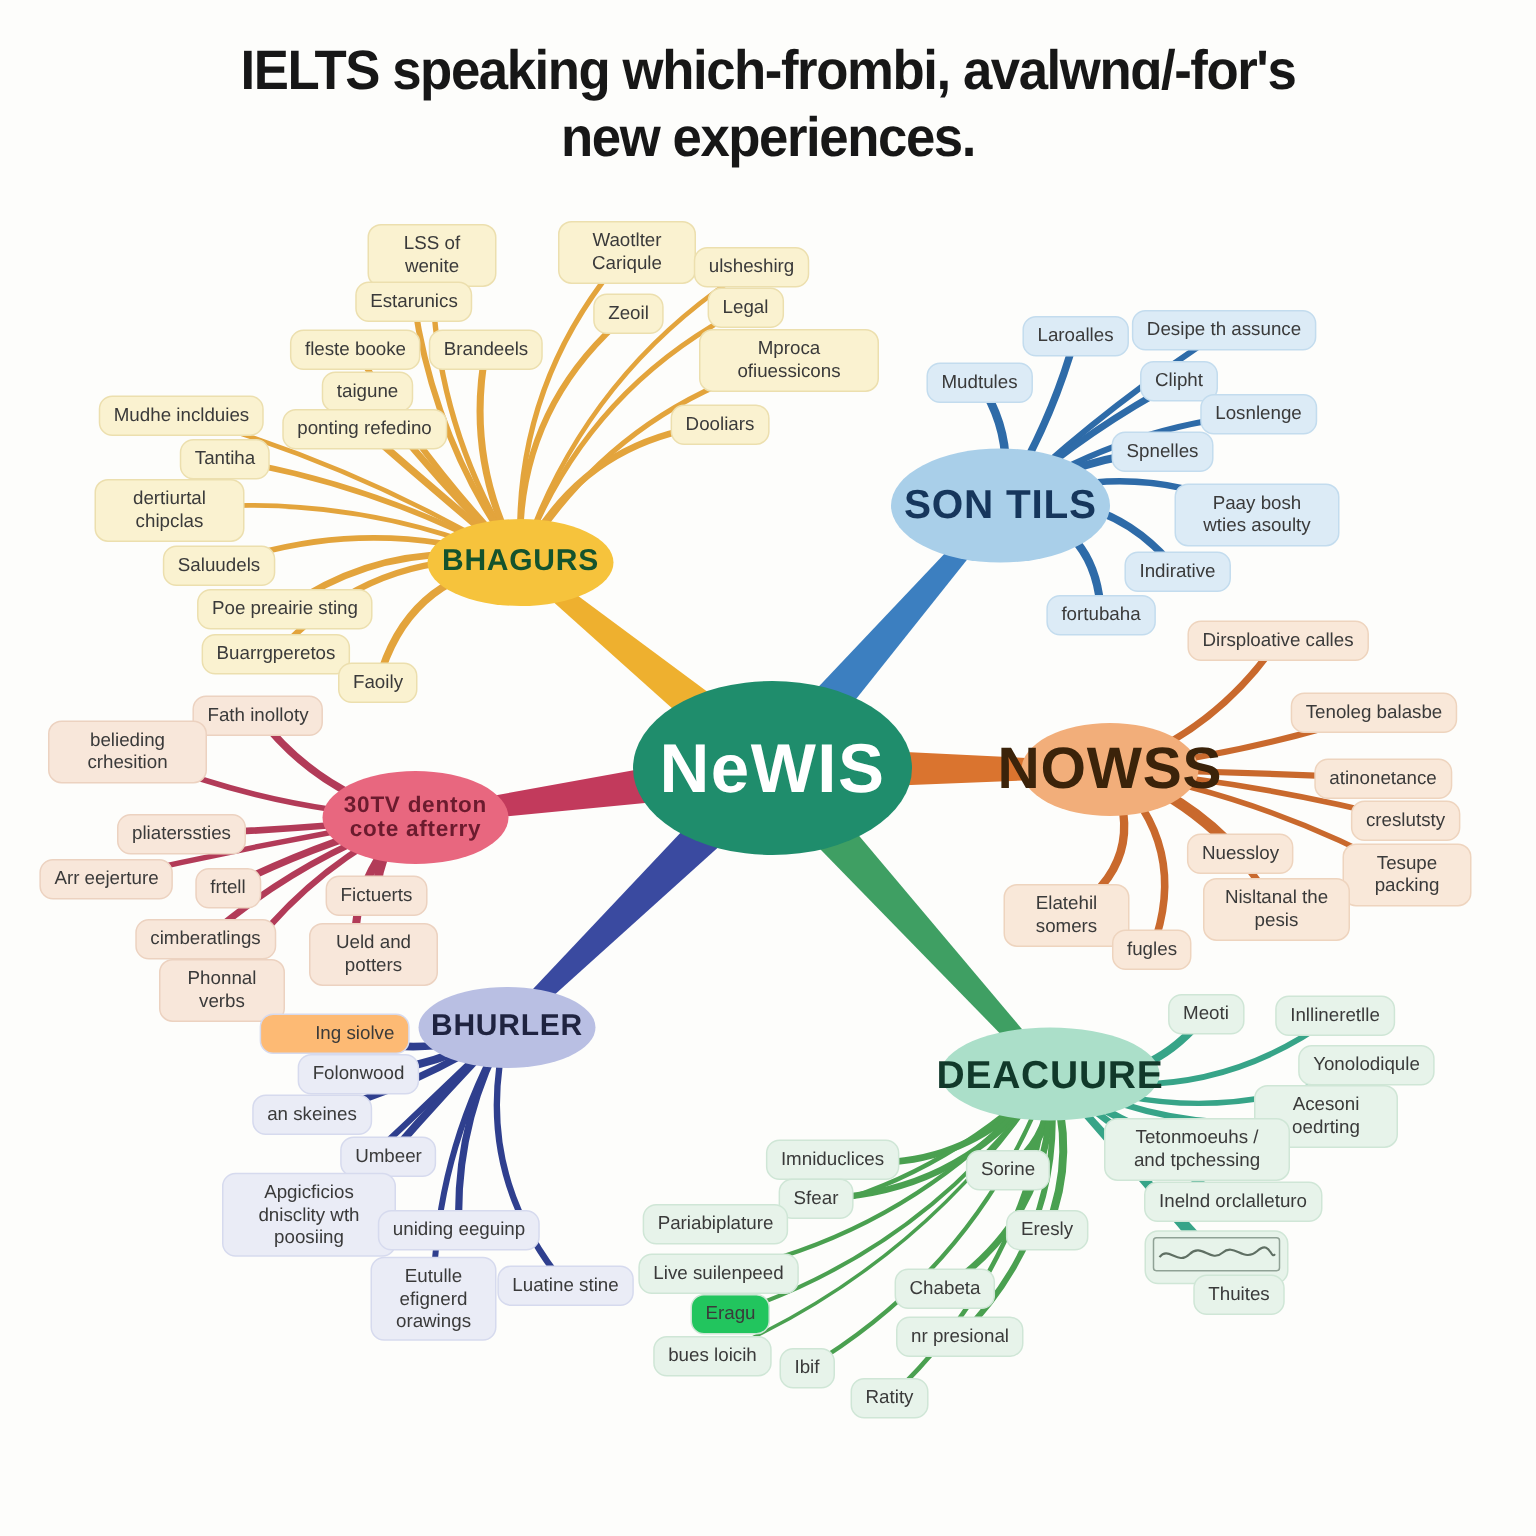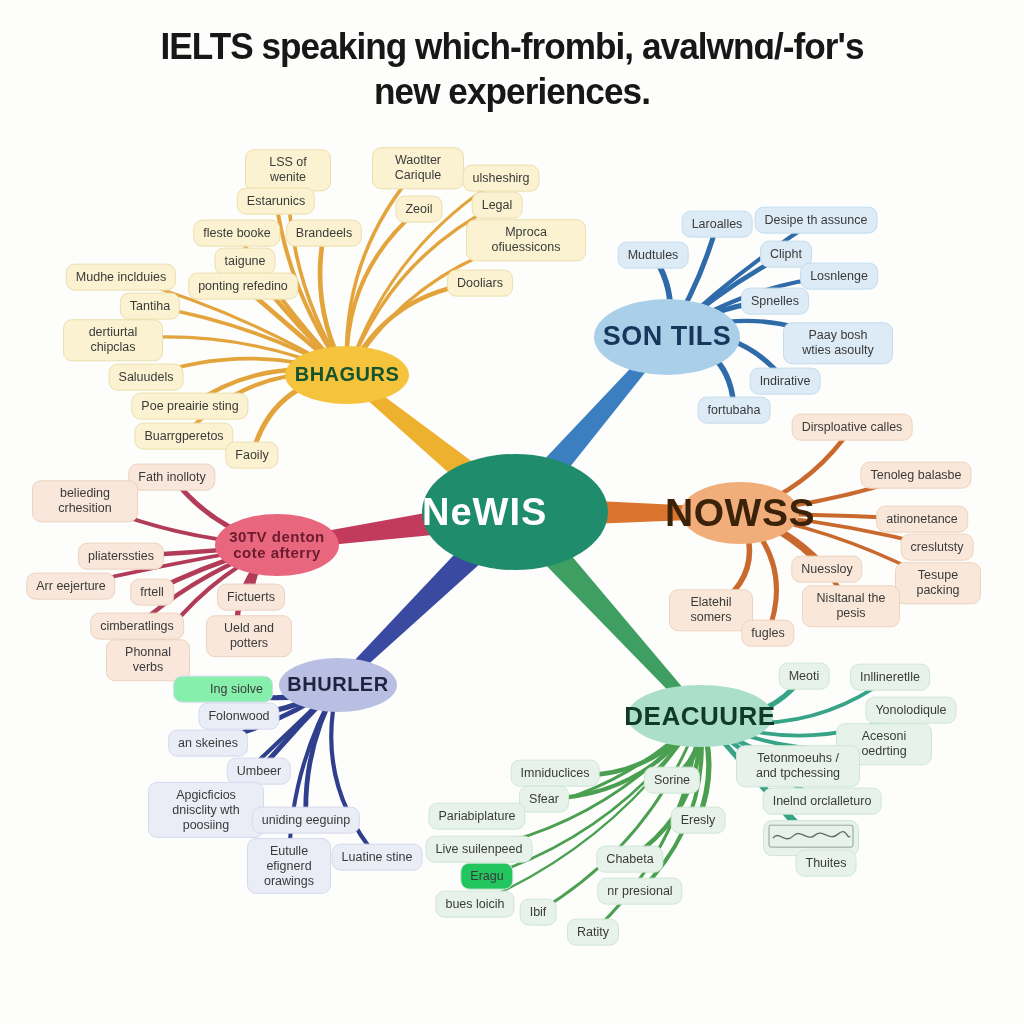--- a/index.html
+++ b/index.html
@@ -10,21 +10,21 @@
          transform:scaleX(.95);transform-origin:50% 0;}
   #links{position:absolute;left:0;top:0;}
   .node{position:absolute;transform:translate(-50%,-50%);border:1px solid;border-radius:9px;
         padding:5px 9px;font-size:12.5px;line-height:1.18;color:#3a3a3a;text-align:center;
         width:max-content;max-width:112px;box-sizing:content-box;}
   .node.sketch{padding:3px 4px;}
   .hub{position:absolute;transform:translate(-50%,-50%);border-radius:50%;display:flex;
        flex-direction:column;align-items:center;justify-content:center;font-weight:700;
        text-align:center;line-height:1.08;letter-spacing:.5px;}
   #center-node{position:absolute;transform:translate(-50%,-50%);border-radius:50%;display:flex;
-       align-items:center;font-weight:700;font-size:38px;letter-spacing:1px;}
+       align-items:center;justify-content:center;font-weight:700;font-size:46px;letter-spacing:1px;}
 </style>
 </head>
 <body>
 
 <div id="stage">
   <div id="title">
     <div>IELTS speaking which-frombi, avalwnɑ/-for's</div>
     <div>new experiences.</div>
   </div>
   <svg id="links" width="1024" height="1024" viewBox="0 0 1024 1024">
@@ -149,21 +149,21 @@
     <div class="node" style="left: 768px; top: 633px; background: rgb(249, 232, 217); border-color: rgb(238, 212, 190);">fugles</div>
     <div class="node" style="left: 172px; top: 477px; background: rgb(248, 231, 218); border-color: rgb(236, 210, 192);">Fath inolloty</div>
     <div class="node" style="left: 85px; top: 501px; background: rgb(248, 231, 218); border-color: rgb(236, 210, 192); max-width: 86px;">belieding crhesition</div>
     <div class="node" style="left: 121px; top: 556px; background: rgb(248, 231, 218); border-color: rgb(236, 210, 192);">pliaterssties</div>
     <div class="node" style="left: 71px; top: 586px; background: rgb(248, 231, 218); border-color: rgb(236, 210, 192);">Arr eejerture</div>
     <div class="node" style="left: 152px; top: 592px; background: rgb(248, 231, 218); border-color: rgb(236, 210, 192);">frtell</div>
     <div class="node" style="left: 137px; top: 626px; background: rgb(248, 231, 218); border-color: rgb(236, 210, 192);">cimberatlings</div>
     <div class="node" style="left: 148px; top: 660px; background: rgb(248, 231, 218); border-color: rgb(236, 210, 192); max-width: 64px;">Phonnal verbs</div>
     <div class="node" style="left: 251px; top: 597px; background: rgb(248, 231, 218); border-color: rgb(236, 210, 192);">Fictuerts</div>
     <div class="node" style="left: 237px; top: 636px; background: rgb(248, 231, 218); border-color: rgb(236, 210, 192); max-width: 66px; margin-left: 12px;">Ueld and potters</div>
-    <div class="node" style="left: 223px; top: 689px; background: #86efac; border-color: rgb(214, 218, 238); padding-left: 36px;">Ing siolve</div>
+    <div class="node" style="left: 223px; top: 689px; background: #fdba74; border-color: rgb(214, 218, 238); padding-left: 36px;">Ing siolve</div>
     <div class="node" style="left: 239px; top: 716px; background: rgb(234, 236, 246); border-color: rgb(214, 218, 238);">Folonwood</div>
     <div class="node" style="left: 208px; top: 743px; background: rgb(234, 236, 246); border-color: rgb(214, 218, 238);">an skeines</div>
     <div class="node" style="left: 259px; top: 771px; background: rgb(234, 236, 246); border-color: rgb(214, 218, 238);">Umbeer</div>
     <div class="node" style="left: 206px; top: 810px; background: rgb(234, 236, 246); border-color: rgb(214, 218, 238); max-width: 96px;">Apgicficios dnisclity wth poosiing</div>
     <div class="node" style="left: 306px; top: 820px; background: rgb(234, 236, 246); border-color: rgb(214, 218, 238);">uniding eeguinp</div>
     <div class="node" style="left: 289px; top: 866px; background: rgb(234, 236, 246); border-color: rgb(214, 218, 238); max-width: 64px;">Eutulle efignerd orawings</div>
     <div class="node" style="left: 377px; top: 857px; background: rgb(234, 236, 246); border-color: rgb(214, 218, 238);">Luatine stine</div>
     <div class="node" style="left: 804px; top: 676px; background: rgb(231, 243, 234); border-color: rgb(207, 230, 214);">Meoti</div>
     <div class="node" style="left: 890px; top: 677px; background: rgb(231, 243, 234); border-color: rgb(207, 230, 214);">Inllineretlle</div>
     <div class="node" style="left: 911px; top: 710px; background: rgb(231, 243, 234); border-color: rgb(207, 230, 214);">Yonolodiqule</div>

